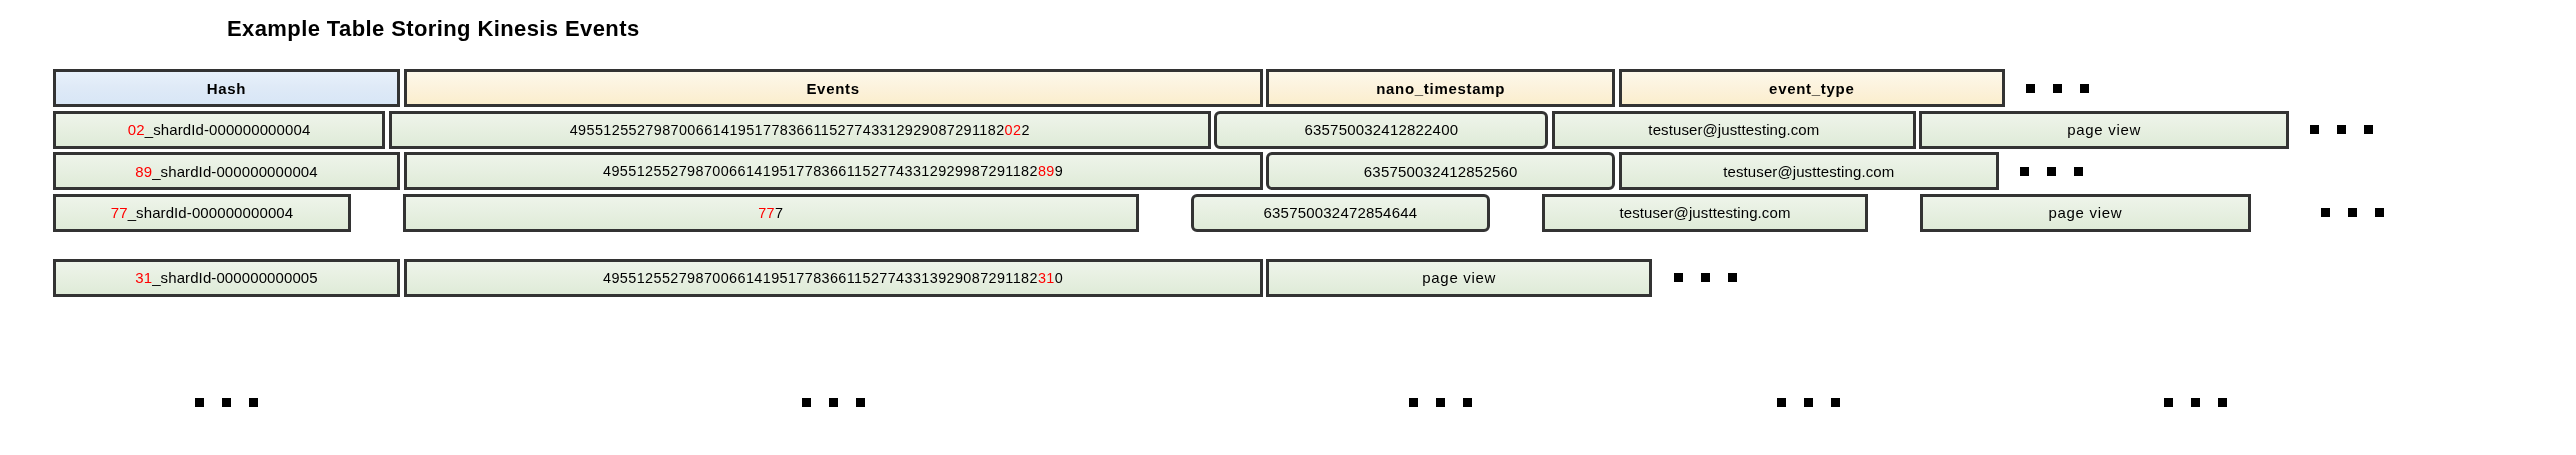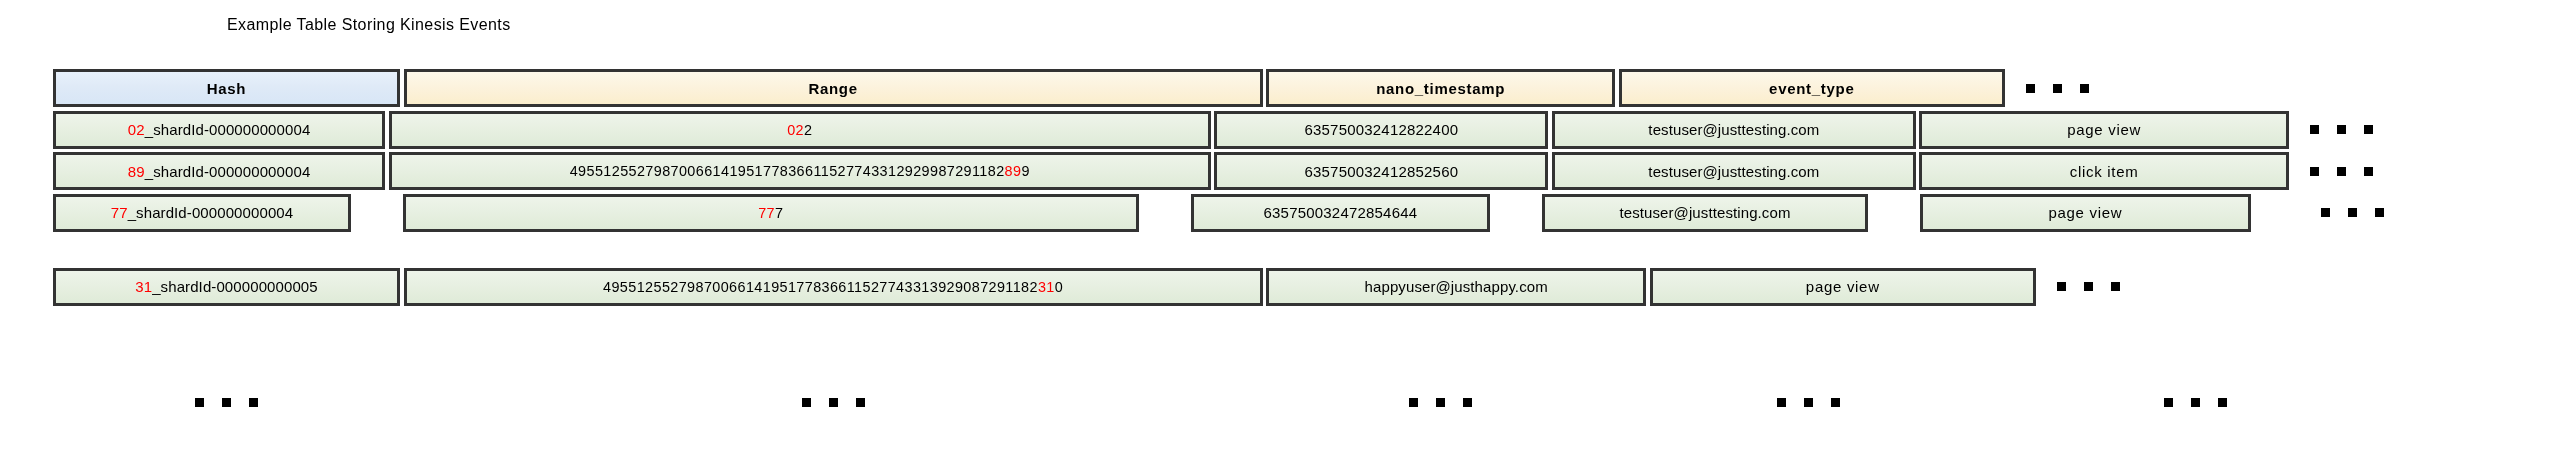--- a/index.html
+++ b/index.html
@@ -20,42 +20,42 @@
     left: 0; top: 0;
     width: 2576px;
     height: 455px;
   }
 
   
   #title {
     position: absolute;
     left: 227px;
     top: 16px;
-    font-size: 16px;
-    font-weight: normal;
+    font-size: 22px;
+    font-weight: bold;
     letter-spacing: 0.4px;
     color: #000000;
     white-space: nowrap;
   }
 
   
   #table-area {
     position: absolute;
     left: 53px;
     top: 69px;
     width: 2355px;
   }
 
   .row {
     display: flex;
     align-items: center;
     margin-bottom: 3.6px;
   }
   .row.gap-after {
-    margin-bottom: 36px;
+    margin-bottom: 27px;
     gap: 48px;
   }
 
   .cell {
     border: 3px solid #333333;
     box-sizing: border-box;
     height: 38px;
     display: flex;
     align-items: center;
     justify-content: center;
@@ -89,21 +89,21 @@
     background: linear-gradient(to bottom, #fdf8ea 0%, #fcf2dc 50%, #fbeecd 100%);
   }
 
   
   .data .cell {
     background: linear-gradient(to bottom, #eef4ea 0%, #e6efe0 55%, #dfebd8 100%);
   }
 
   .hash-cell  { justify-content: center; letter-spacing: 0.1px; }
   .range-cell { justify-content: center; letter-spacing: 0.4px; font-size: 14.4px; }
-  .nano-cell  { letter-spacing: 0.2px; }
+  .nano-cell  { letter-spacing: 0.2px; border-radius: 6px; }
   .email-cell { letter-spacing: 0.1px; }
   .event-cell { letter-spacing: 0.7px; }
 
   .red { color: #ff0000; }
 
   
   .ellipsis-right {
     width: 120px;
     height: 38px;
     display: flex;
@@ -141,36 +141,37 @@
 <body>
 
 <div id="figure">
 
   <div id="title">Example Table Storing Kinesis Events</div>
 
   <div id="table-area">
 
     <div class="row header">
       <div class="cell col-hash">Hash</div>
-      <div class="cell col-range">Range</div>
+      <div class="cell col-range">Events</div>
       <div class="cell col-nano">nano_timestamp</div>
       <div class="cell col-event">event_type</div>
       <div class="ellipsis-right">
         <span class="dot"></span>
         <span class="dot"></span>
         <span class="dot"></span>
       </div>
     </div>
 
     <div class="row data">
       <div class="cell col-hash hash-cell">
         <span class="red">02</span>
           <span>_shardId-000000000004</span>
       </div>
       <div class="cell col-range range-cell">
+        <span>4955125527987006614195177836611527743312929087291182</span>
           <span class="red">02</span>
           <span>2</span>
       </div>
       <div class="cell col-nano nano-cell">635750032412822400</div>
       <div class="cell col-email email-cell">testuser@justtesting.com</div>
       <div class="cell col-event event-cell">page view</div>
       <div class="ellipsis-right">
         <span class="dot"></span>
         <span class="dot"></span>
         <span class="dot"></span>
@@ -182,21 +183,20 @@
         <span class="red">89</span>
           <span>_shardId-000000000004</span>
       </div>
       <div class="cell col-range range-cell">
         <span>4955125527987006614195177836611527743312929987291182</span>
           <span class="red">89</span>
           <span>9</span>
       </div>
       <div class="cell col-nano nano-cell">635750032412852560</div>
       <div class="cell col-email email-cell">testuser@justtesting.com</div>
-      <div class="cell col-event event-cell">click item</div>
       <div class="ellipsis-right">
         <span class="dot"></span>
         <span class="dot"></span>
         <span class="dot"></span>
       </div>
     </div>
 
     <div class="row data gap-after">
       <div class="cell col-hash hash-cell">
         <span class="red">77</span>
@@ -219,21 +219,20 @@
     <div class="row data">
       <div class="cell col-hash hash-cell">
         <span class="red">31</span>
           <span>_shardId-000000000005</span>
       </div>
       <div class="cell col-range range-cell">
         <span>4955125527987006614195177836611527743313929087291182</span>
           <span class="red">31</span>
           <span>0</span>
       </div>
-      <div class="cell col-email email-cell">happyuser@justhappy.com</div>
       <div class="cell col-event event-cell">page view</div>
       <div class="ellipsis-right">
         <span class="dot"></span>
         <span class="dot"></span>
         <span class="dot"></span>
       </div>
     </div>
 
   </div>
 

